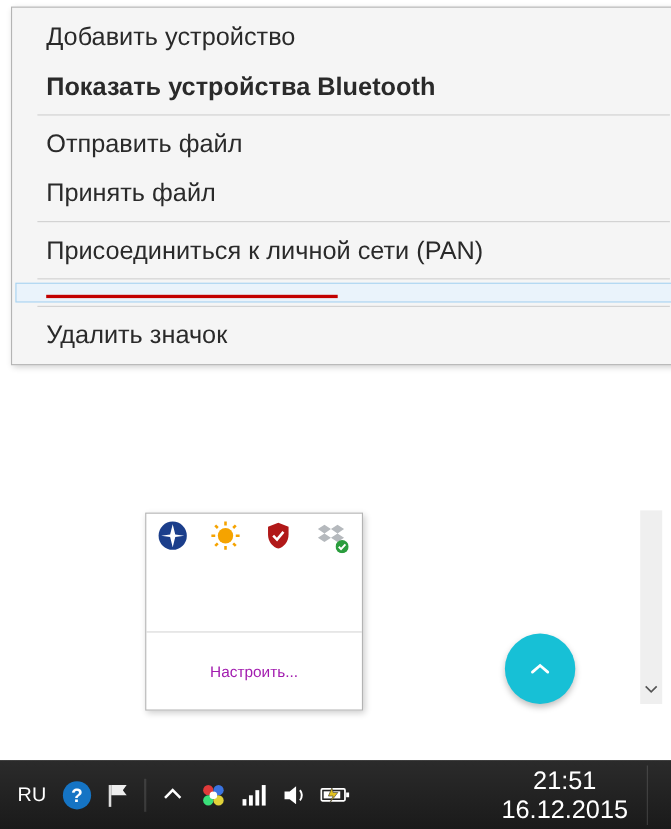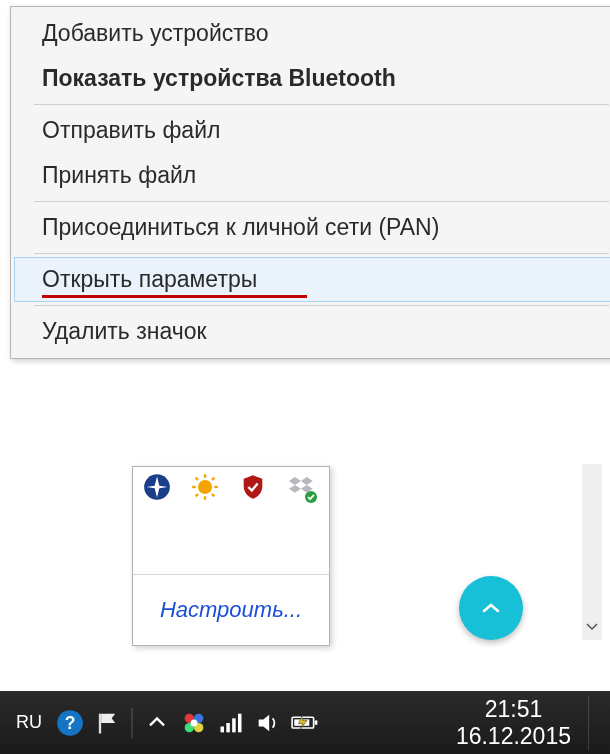--- a/index.html
+++ b/index.html
@@ -73,23 +73,22 @@
       align-items: flex-start;
     }
     .tray-icon { width: 28px; height: 28px; display:flex; align-items:center; justify-content:center; }
     .tray-customise {
       height: 70px;
       display: flex;
       align-items: center;
       justify-content: center;
     }
     .tray-customise span {
-      color: #1d4ed8;
-      font-size: 22px;
-      font-style: italic;
+      color: #a21caf;
+      font-size: 14px;
     }
     .fab {
       position: absolute;
       right: 87px;
       top: 576px;
       width: 64px; height: 64px;
       border-radius: 50%;
       background: #17c0d6;
       display: flex; align-items: center; justify-content: center;
       box-shadow: 0 3px 6px rgba(0,0,0,0.25);
@@ -159,21 +158,20 @@
   <div class="context-menu">
     <div class="menu-item">Добавить устройство</div>
     <div class="menu-item bold">Показать устройства Bluetooth</div>
     <div class="menu-divider"></div>
     <div class="menu-item">Отправить файл</div>
     <div class="menu-item">Принять файл</div>
     <div class="menu-divider"></div>
     <div class="menu-item">Присоединиться к личной сети (PAN)</div>
     <div class="menu-divider"></div>
     <div class="menu-item hover">
-      <span>Открыть параметры</span>
       <div class="red-underline"></div>
     </div>
     <div class="menu-divider"></div>
     <div class="menu-item">Удалить значок</div>
   </div>
 
   <div class="tray-popup">
     <div class="tray-icons-area">
       <div class="tray-icon">
         <svg viewBox="0 0 24 24">

